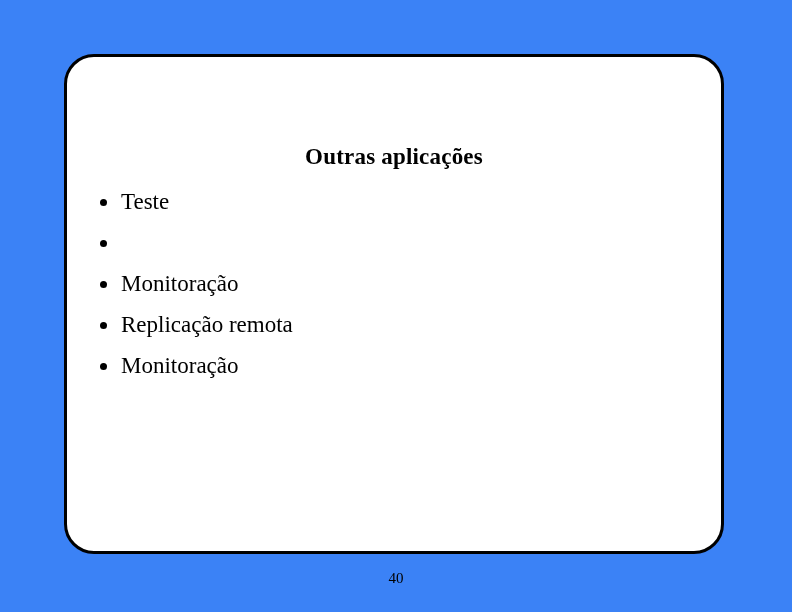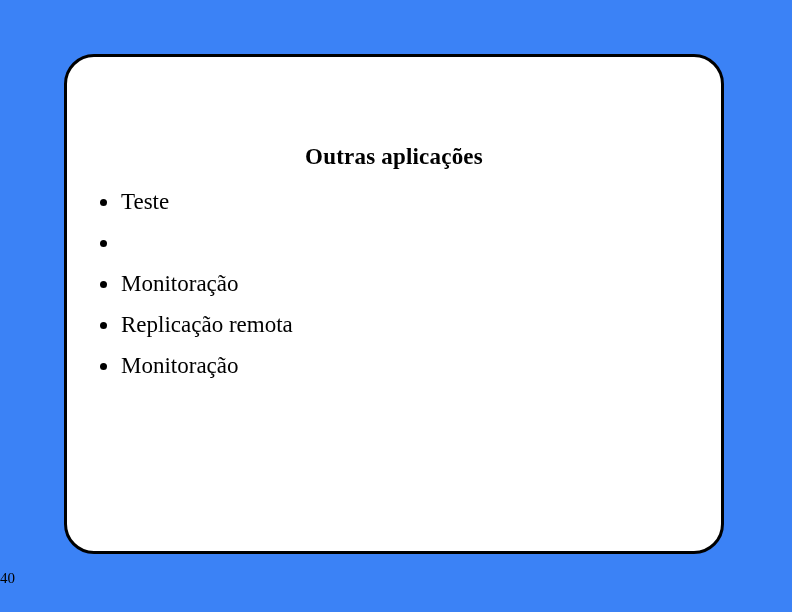--- a/index.html
+++ b/index.html
@@ -59,20 +59,21 @@
     border-radius: 50%;
     background: #000000;
     margin-right: 14px;
     margin-top: 1px;
   }
   .page-number {
     position: absolute;
     left: 0;
     top: 570px;
     width: 792px;
+    text-align: center;
     font-size: 15px;
   }
 </style>
 </head>
 <body>
 
 <div class="page">
 
   <div class="frame"></div>
 

